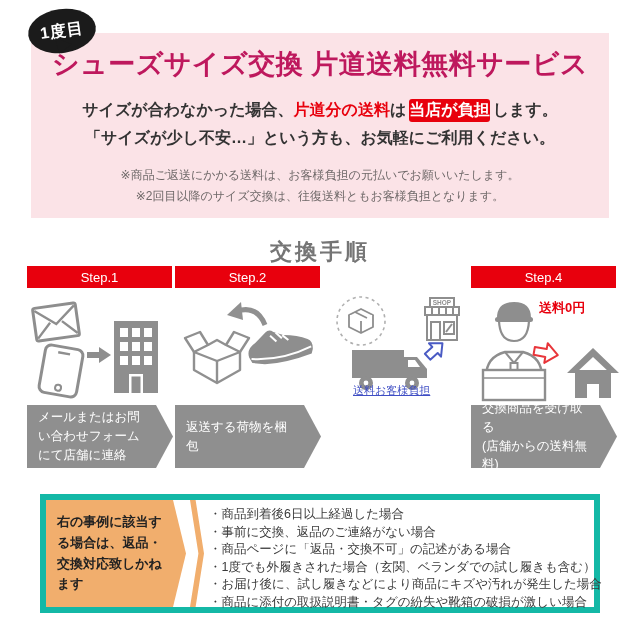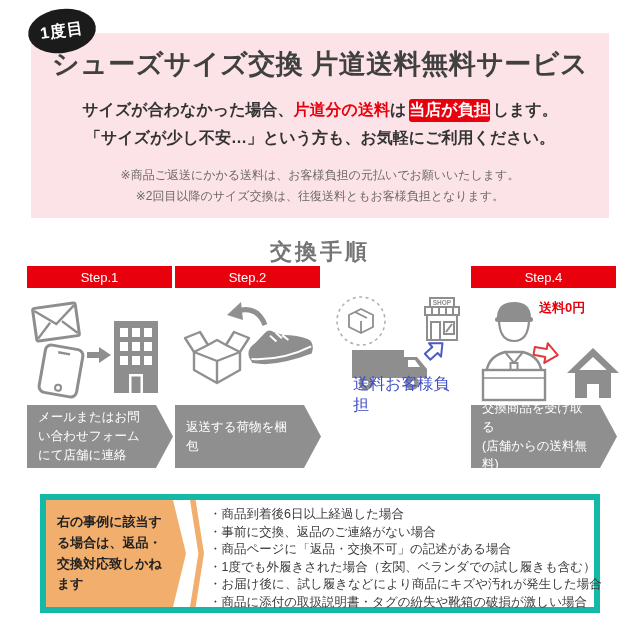--- a/index.html
+++ b/index.html
@@ -10,21 +10,21 @@
   .badge{position:absolute;left:28px;top:9px;width:68px;height:44px;background:#1b1b1b;
          border-radius:50%;display:flex;align-items:center;justify-content:center;
          transform:rotate(-8deg);z-index:3;}
   .badge:after{content:"";position:absolute;left:20px;bottom:-9px;width:0;height:0;
          border:9px solid transparent;border-top:13px solid #1b1b1b;transform:rotate(28deg);}
   .badge span{color:#fff;font-size:16px;font-weight:bold;letter-spacing:1px;}
 
   
   .hero{position:absolute;left:31px;top:33px;width:578px;height:185px;background:#fbe3e7;}
   .hero-title{position:absolute;left:0;top:13px;width:100%;text-align:center;margin:0;
-        color:#404040;font-size:27px;font-weight:900;letter-spacing:0.5px;}
+        color:#be185d;font-size:27px;font-weight:900;letter-spacing:0.5px;}
   .hero-l1{position:absolute;left:0;top:66px;width:100%;text-align:center;margin:0;
         font-size:16px;font-weight:bold;color:#333;}
   .hero-l1 .red{color:#e8000d;}
   .hero-l1 .chip{display:inline-block;background:#e8000d;color:#fff;border-radius:3px;
         padding:1px 0;margin:0 3px;}
   .hero-l2{position:absolute;left:0;top:95px;width:100%;text-align:center;margin:0;
         font-size:16px;font-weight:bold;color:#333;}
   .hero-note1,.hero-note2{position:absolute;left:0;width:100%;text-align:center;margin:0;
         font-size:12px;color:#6e6868;}
   .hero-note1{top:134px;}
@@ -33,21 +33,21 @@
   
   .proc-heading{position:absolute;left:0;top:237px;width:100%;text-align:center;margin:0;
         font-size:22px;font-weight:bold;color:#757575;letter-spacing:3px;}
   .stepbar{position:absolute;top:266px;width:145px;height:22px;background:#e8000d;
         color:#fff;font-size:13px;display:flex;align-items:center;justify-content:center;}
   .c1{left:27px;} .c2{left:175px;} .c3{left:323px;} .c4{left:471px;}
 
   .iconzone{position:absolute;top:295px;width:148px;height:110px;}
   .iconzone svg{position:absolute;overflow:visible;}
 
-  .cap-blue{position:absolute;left:30px;top:79px;width:110px;font-size:16px;color:#3f4ec4;}
+  .cap-blue{position:absolute;left:30px;top:88px;width:110px;font-size:11px;color:#3f4ec4;text-decoration:underline;}
   .cap-red{position:absolute;left:68px;top:4px;width:78px;font-size:13px;color:#e8000d;font-weight:bold;}
 
   .chev{position:absolute;top:405px;width:146px;height:63px;background:#8f8f8f;
         clip-path:polygon(0 0,calc(100% - 17px) 0,100% 50%,calc(100% - 17px) 100%,0 100%);
         display:flex;align-items:center;}
   .chev div{padding:0 28px 0 11px;color:#fff;font-size:12.5px;line-height:1.5;
         white-space:pre-line;word-break:break-all;width:100%;}
 
   
   .excl{position:absolute;left:40px;top:494px;width:560px;height:119px;background:#fff;

